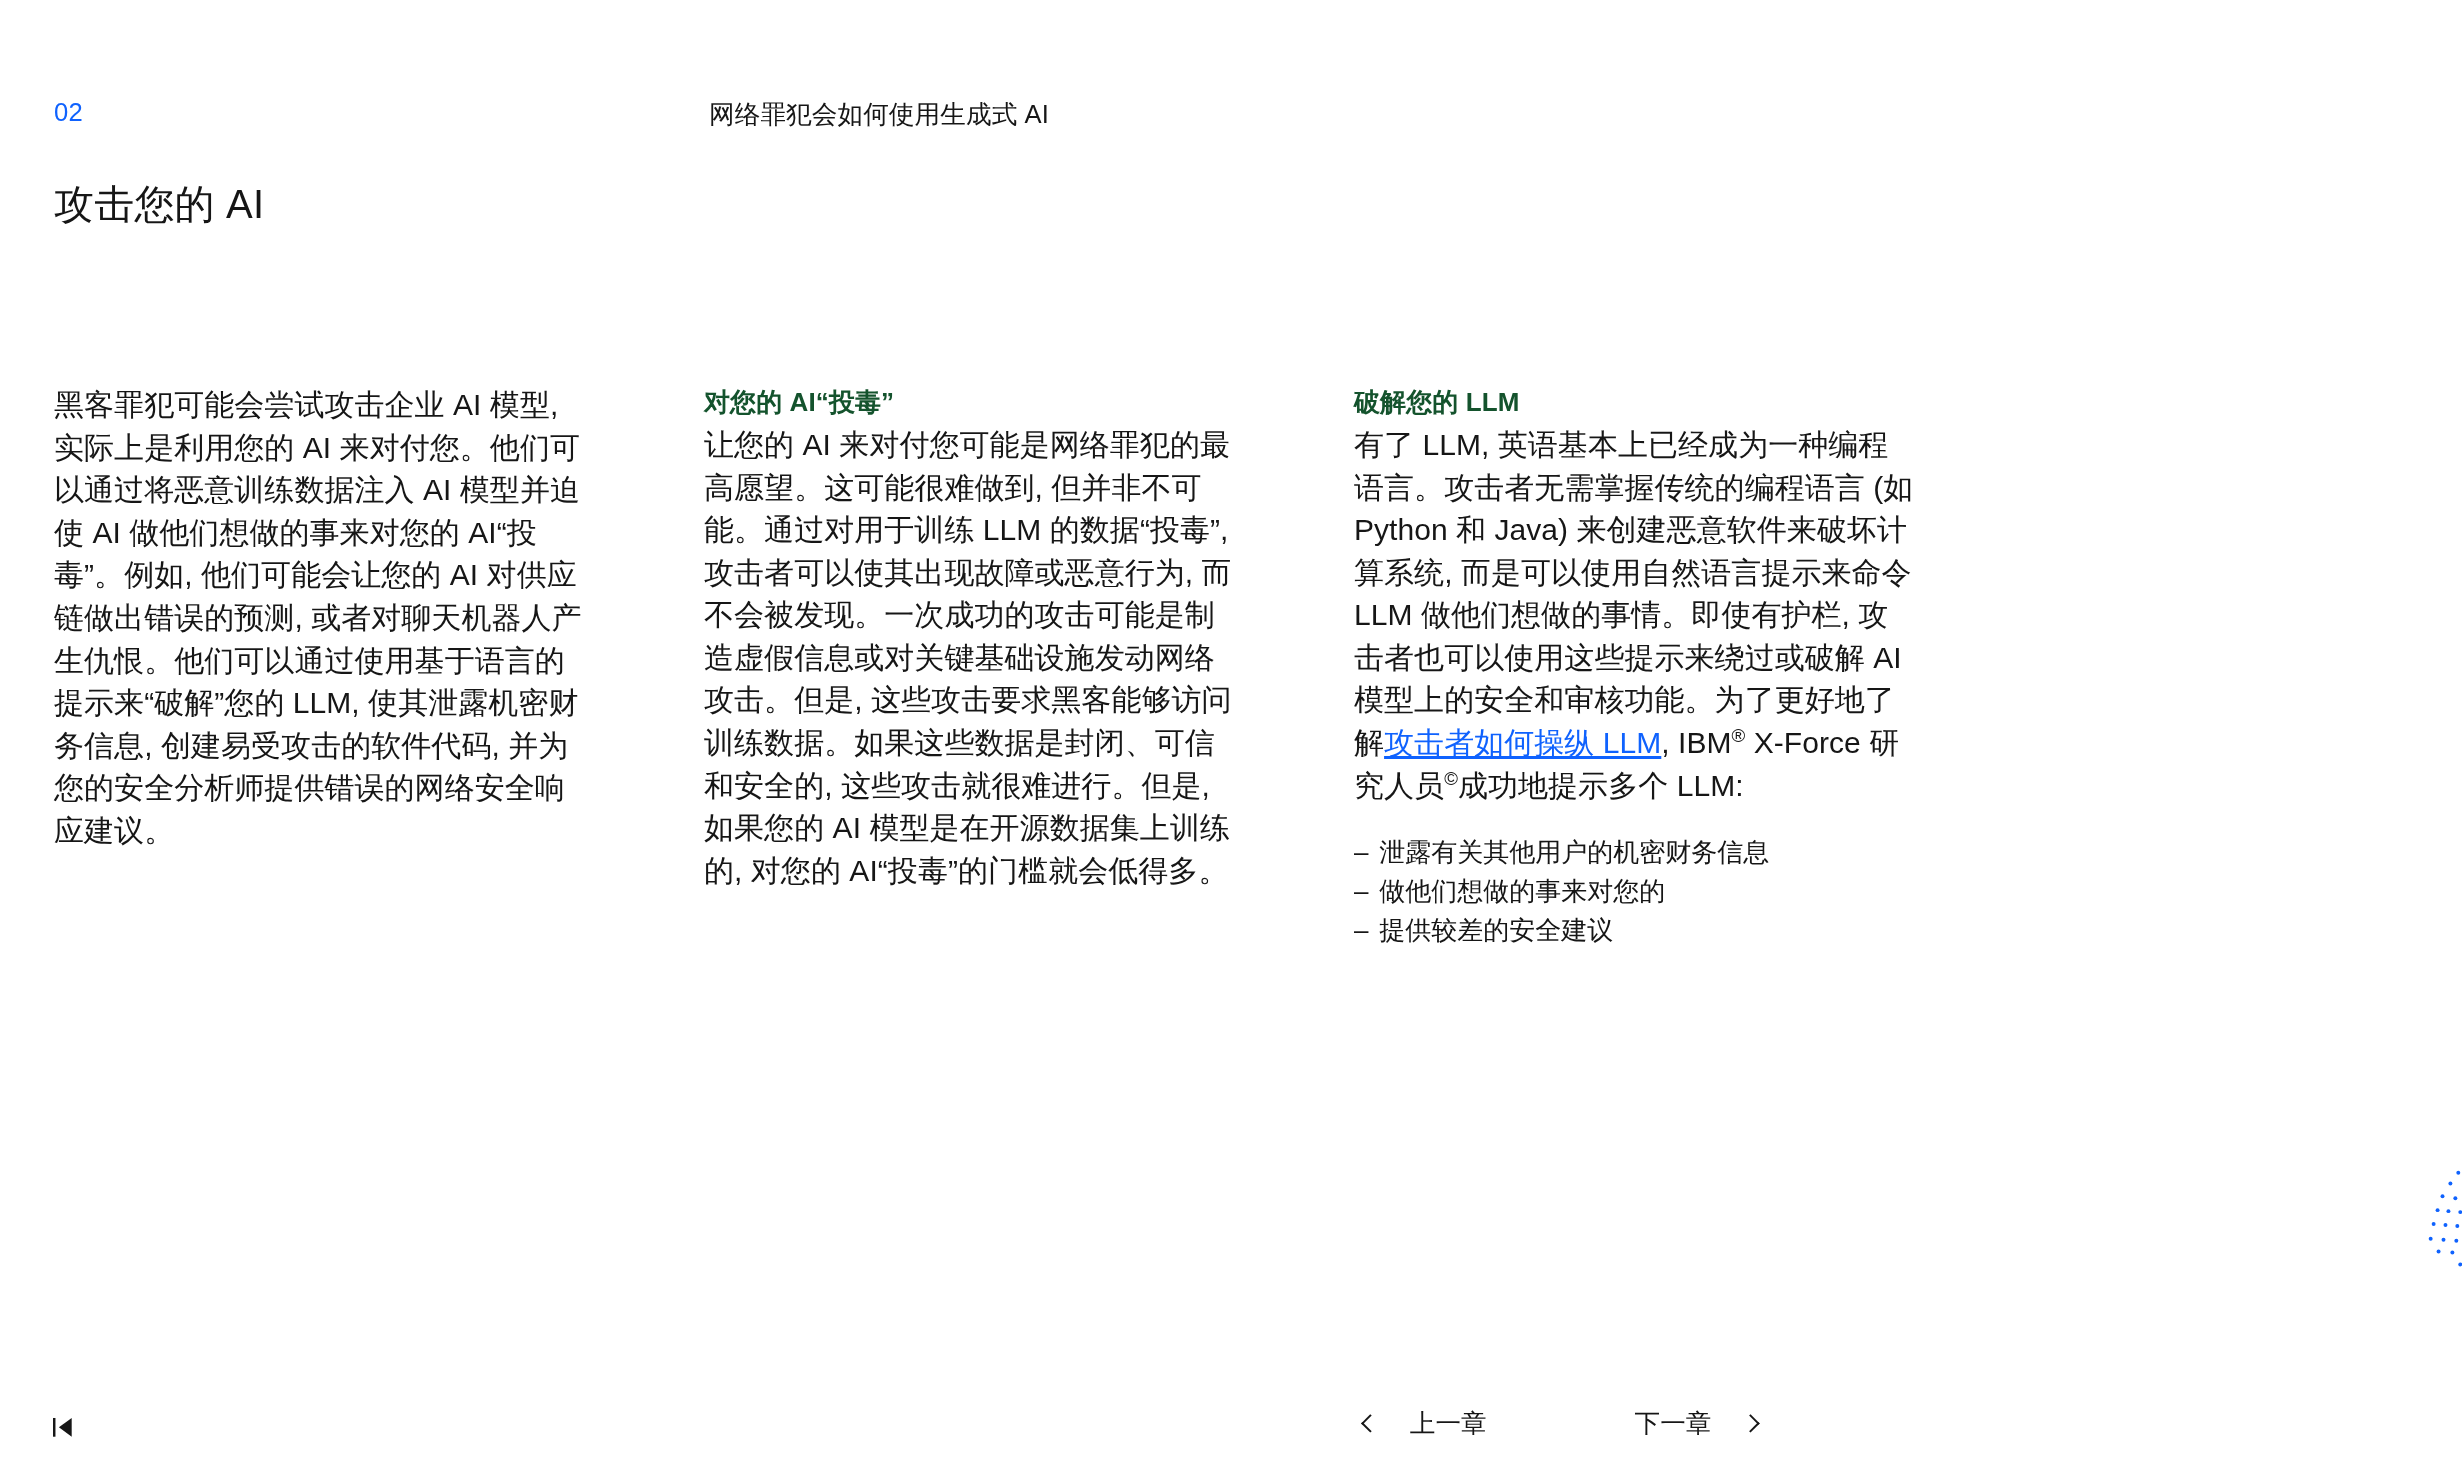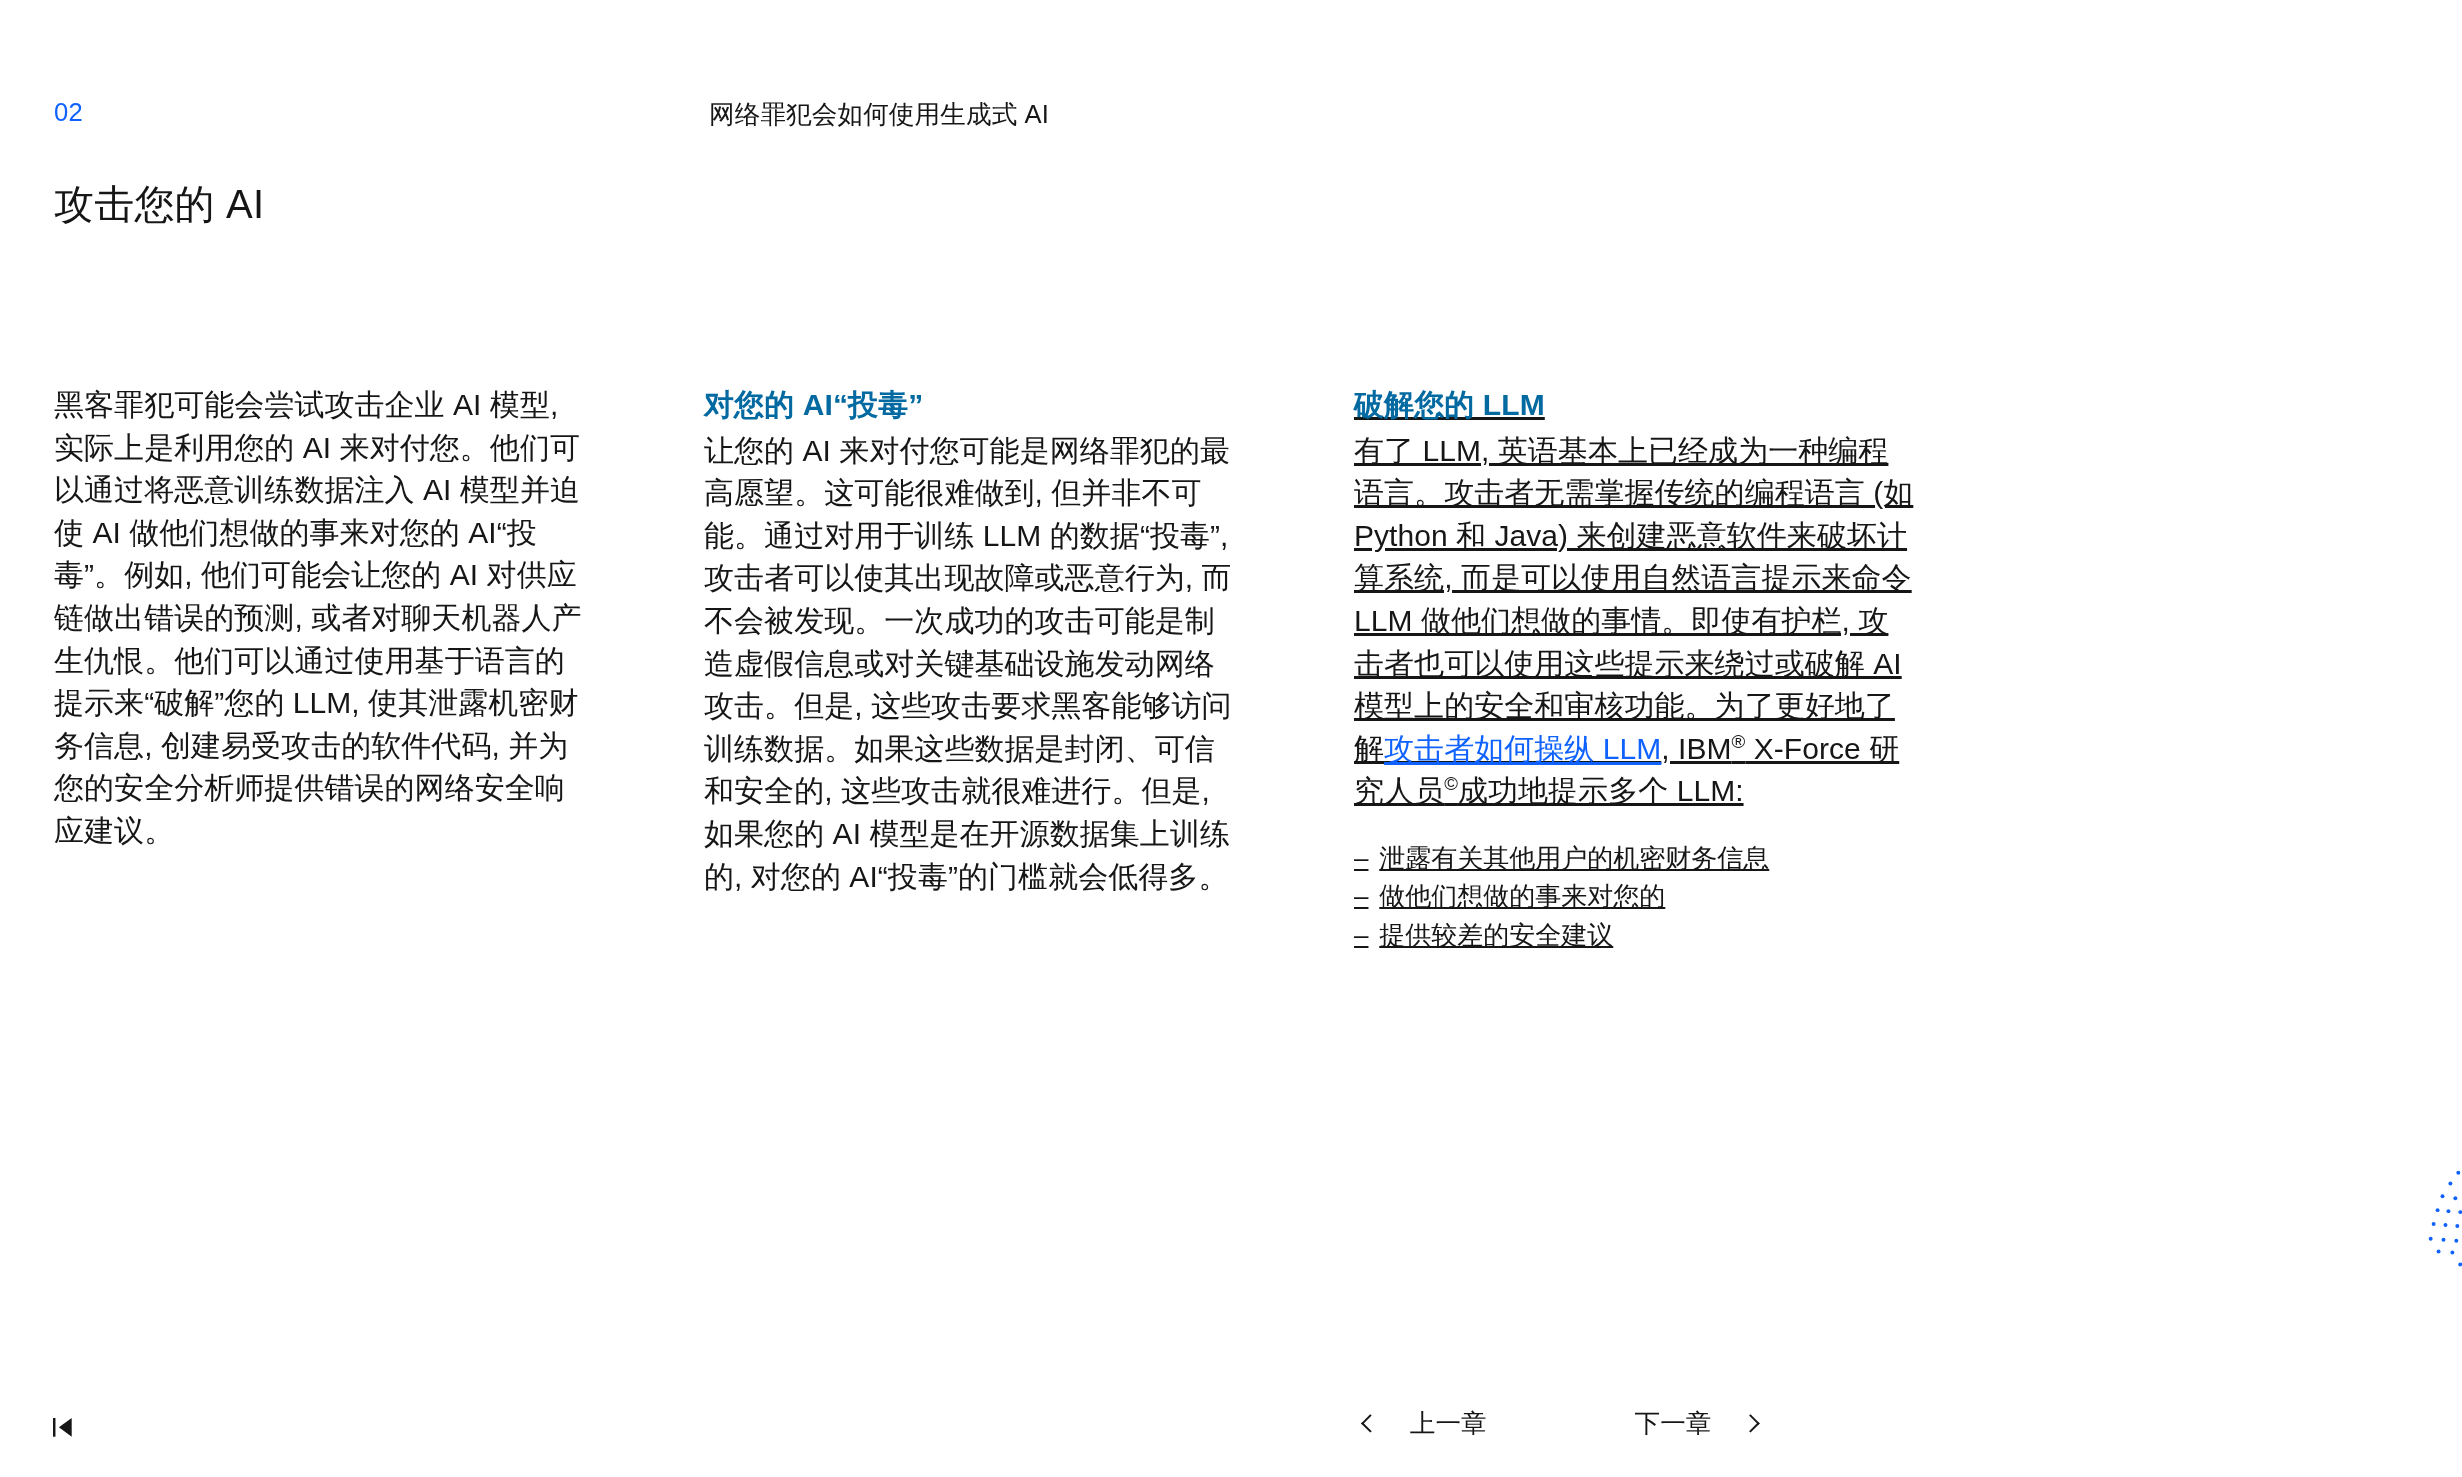--- a/index.html
+++ b/index.html
@@ -63,37 +63,36 @@
     left: 54px;
     top: 384px;
     width: 2359px;
     display: flex;
     gap: 111px;
   }
   .col {
     width: 539px;
   }
   .col-heading {
-    font-size: 30px;
+    font-size: 26px;
     font-weight: 700;
     line-height: 1.42;
     margin: 0 0 3px 0;
-    color: #0369a1;
+    color: #14532d;
     letter-spacing: 0.1px;
   }
   .col p {
     font-size: 30px;
     line-height: 1.42;
     margin: 0;
     color: #161616;
     letter-spacing: 0.05px;
   }
   .col-wide {
     width: 561px;
-    text-decoration: underline;
   }
   .inline-link {
     color: #0f62fe;
     text-decoration: underline;
     text-underline-offset: 3px;
   }
   sup {
     font-size: 0.62em;
     vertical-align: super;
     line-height: 0;

